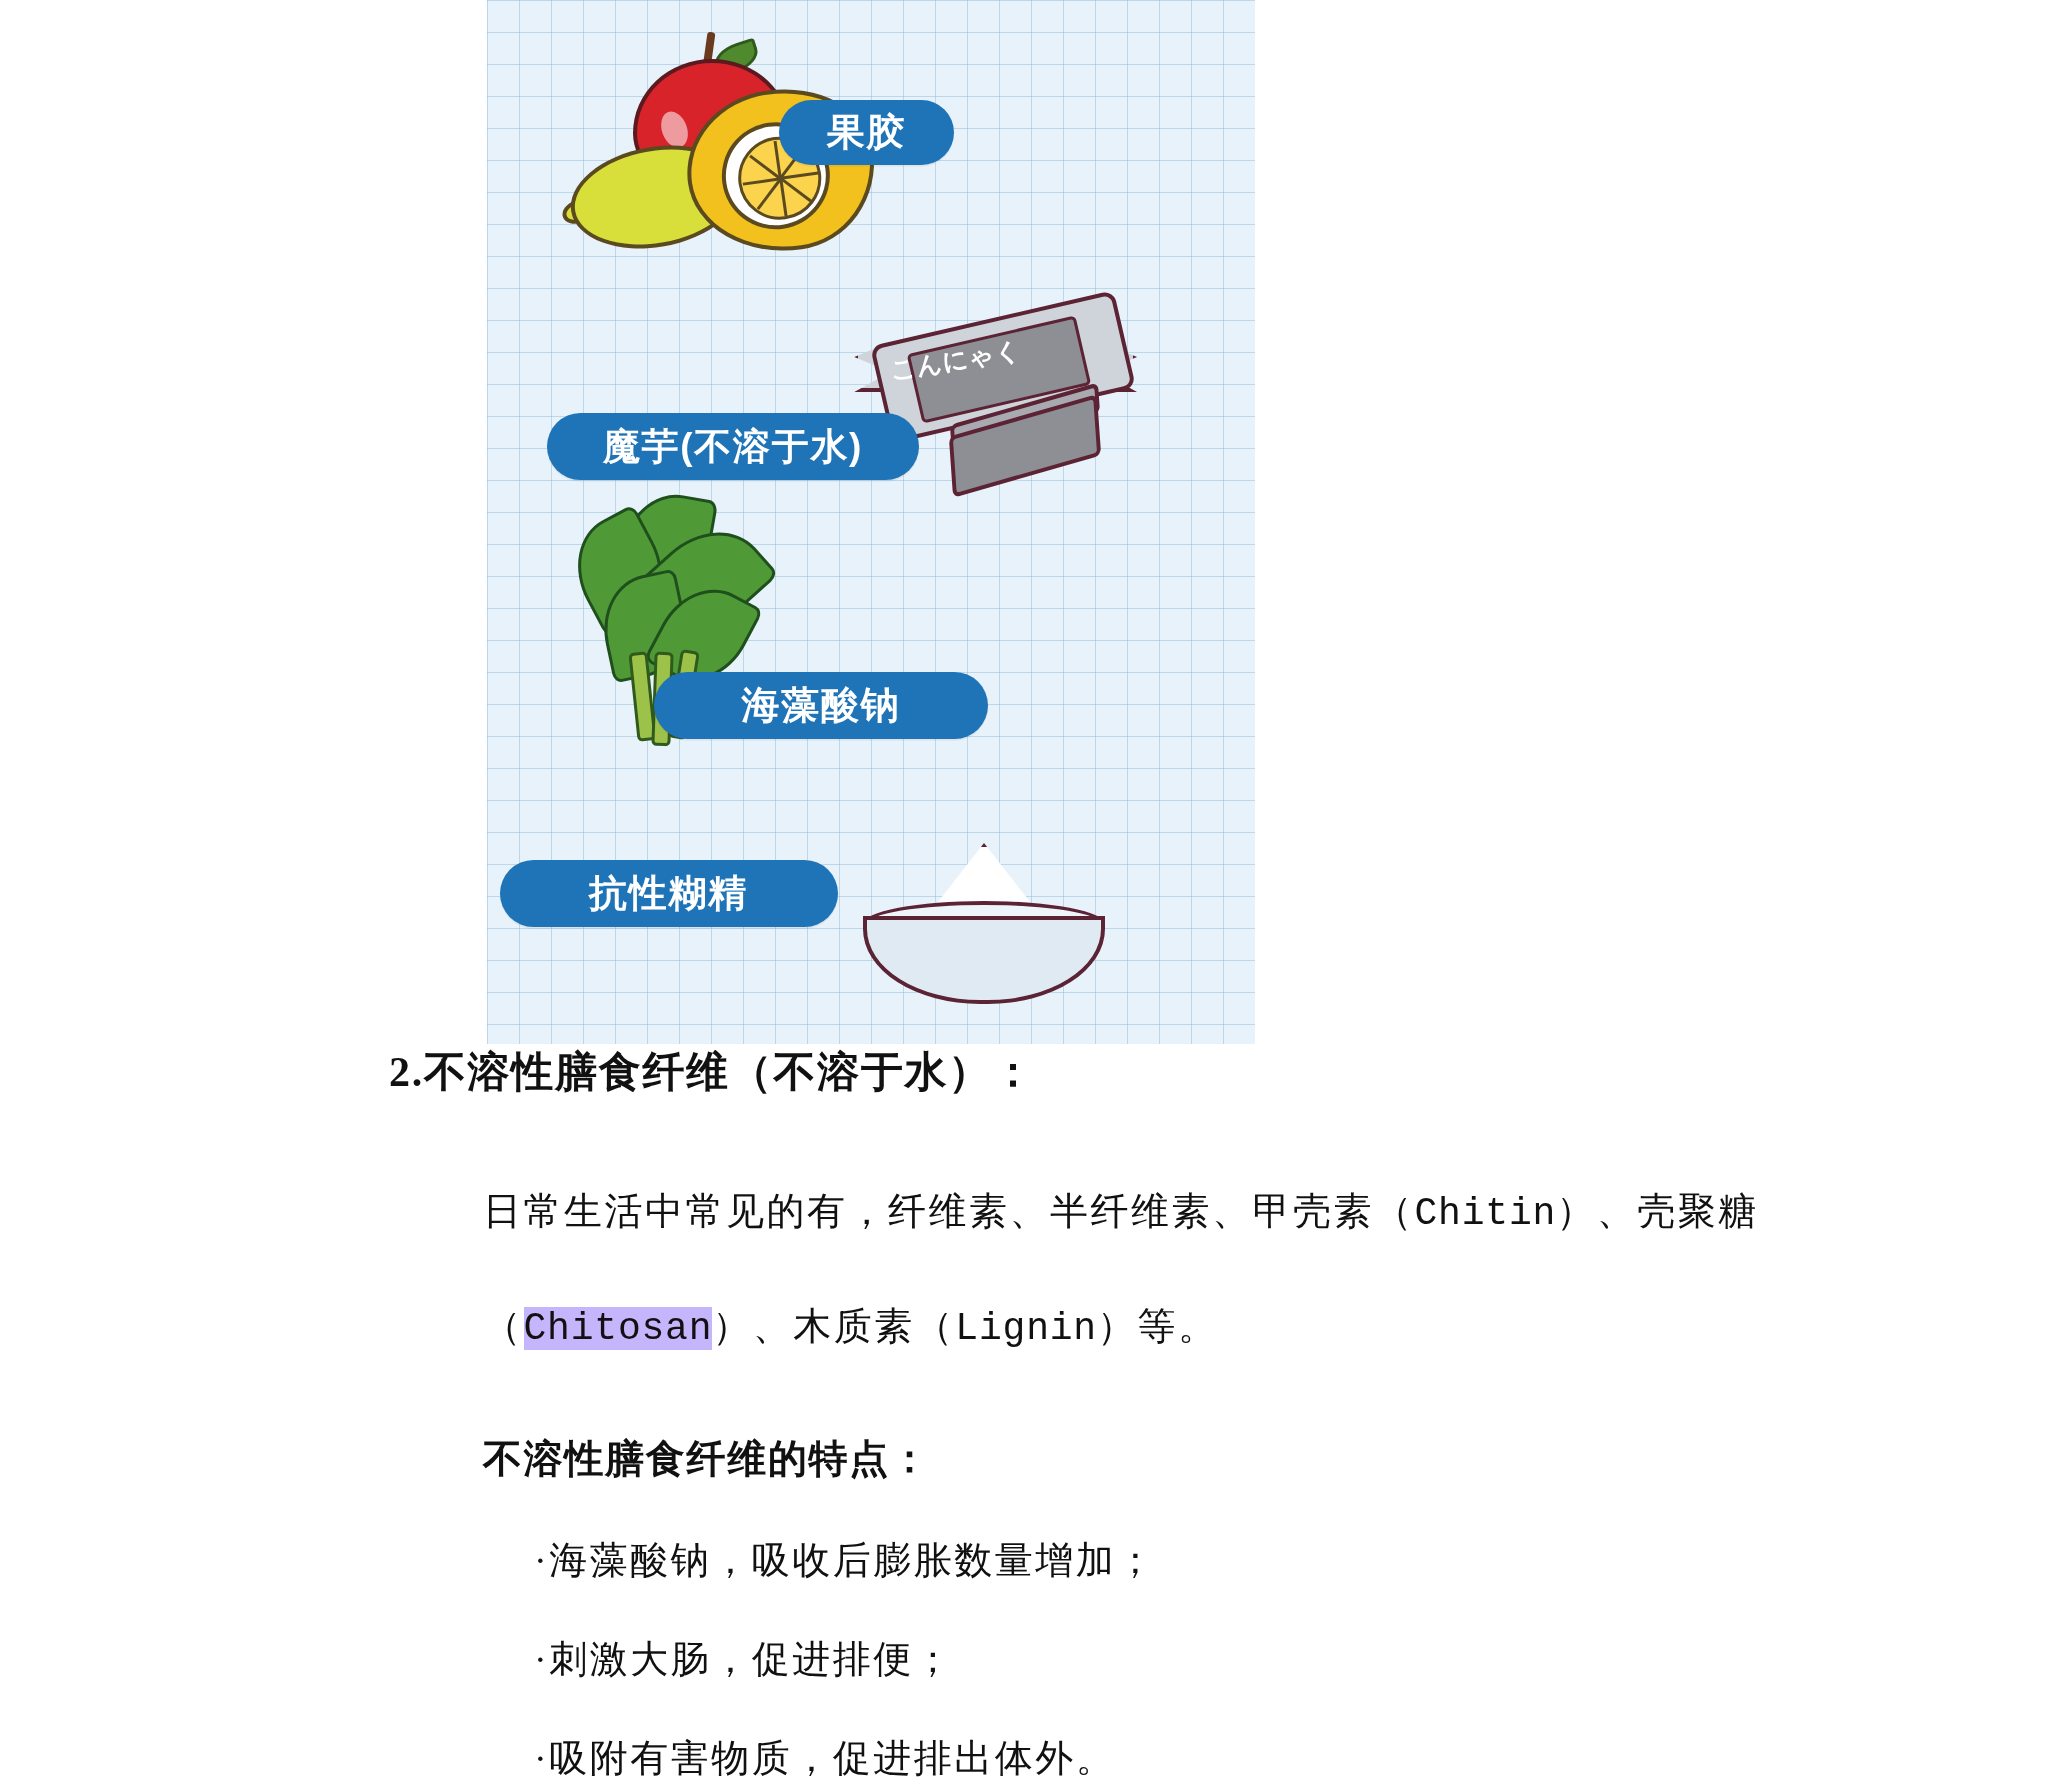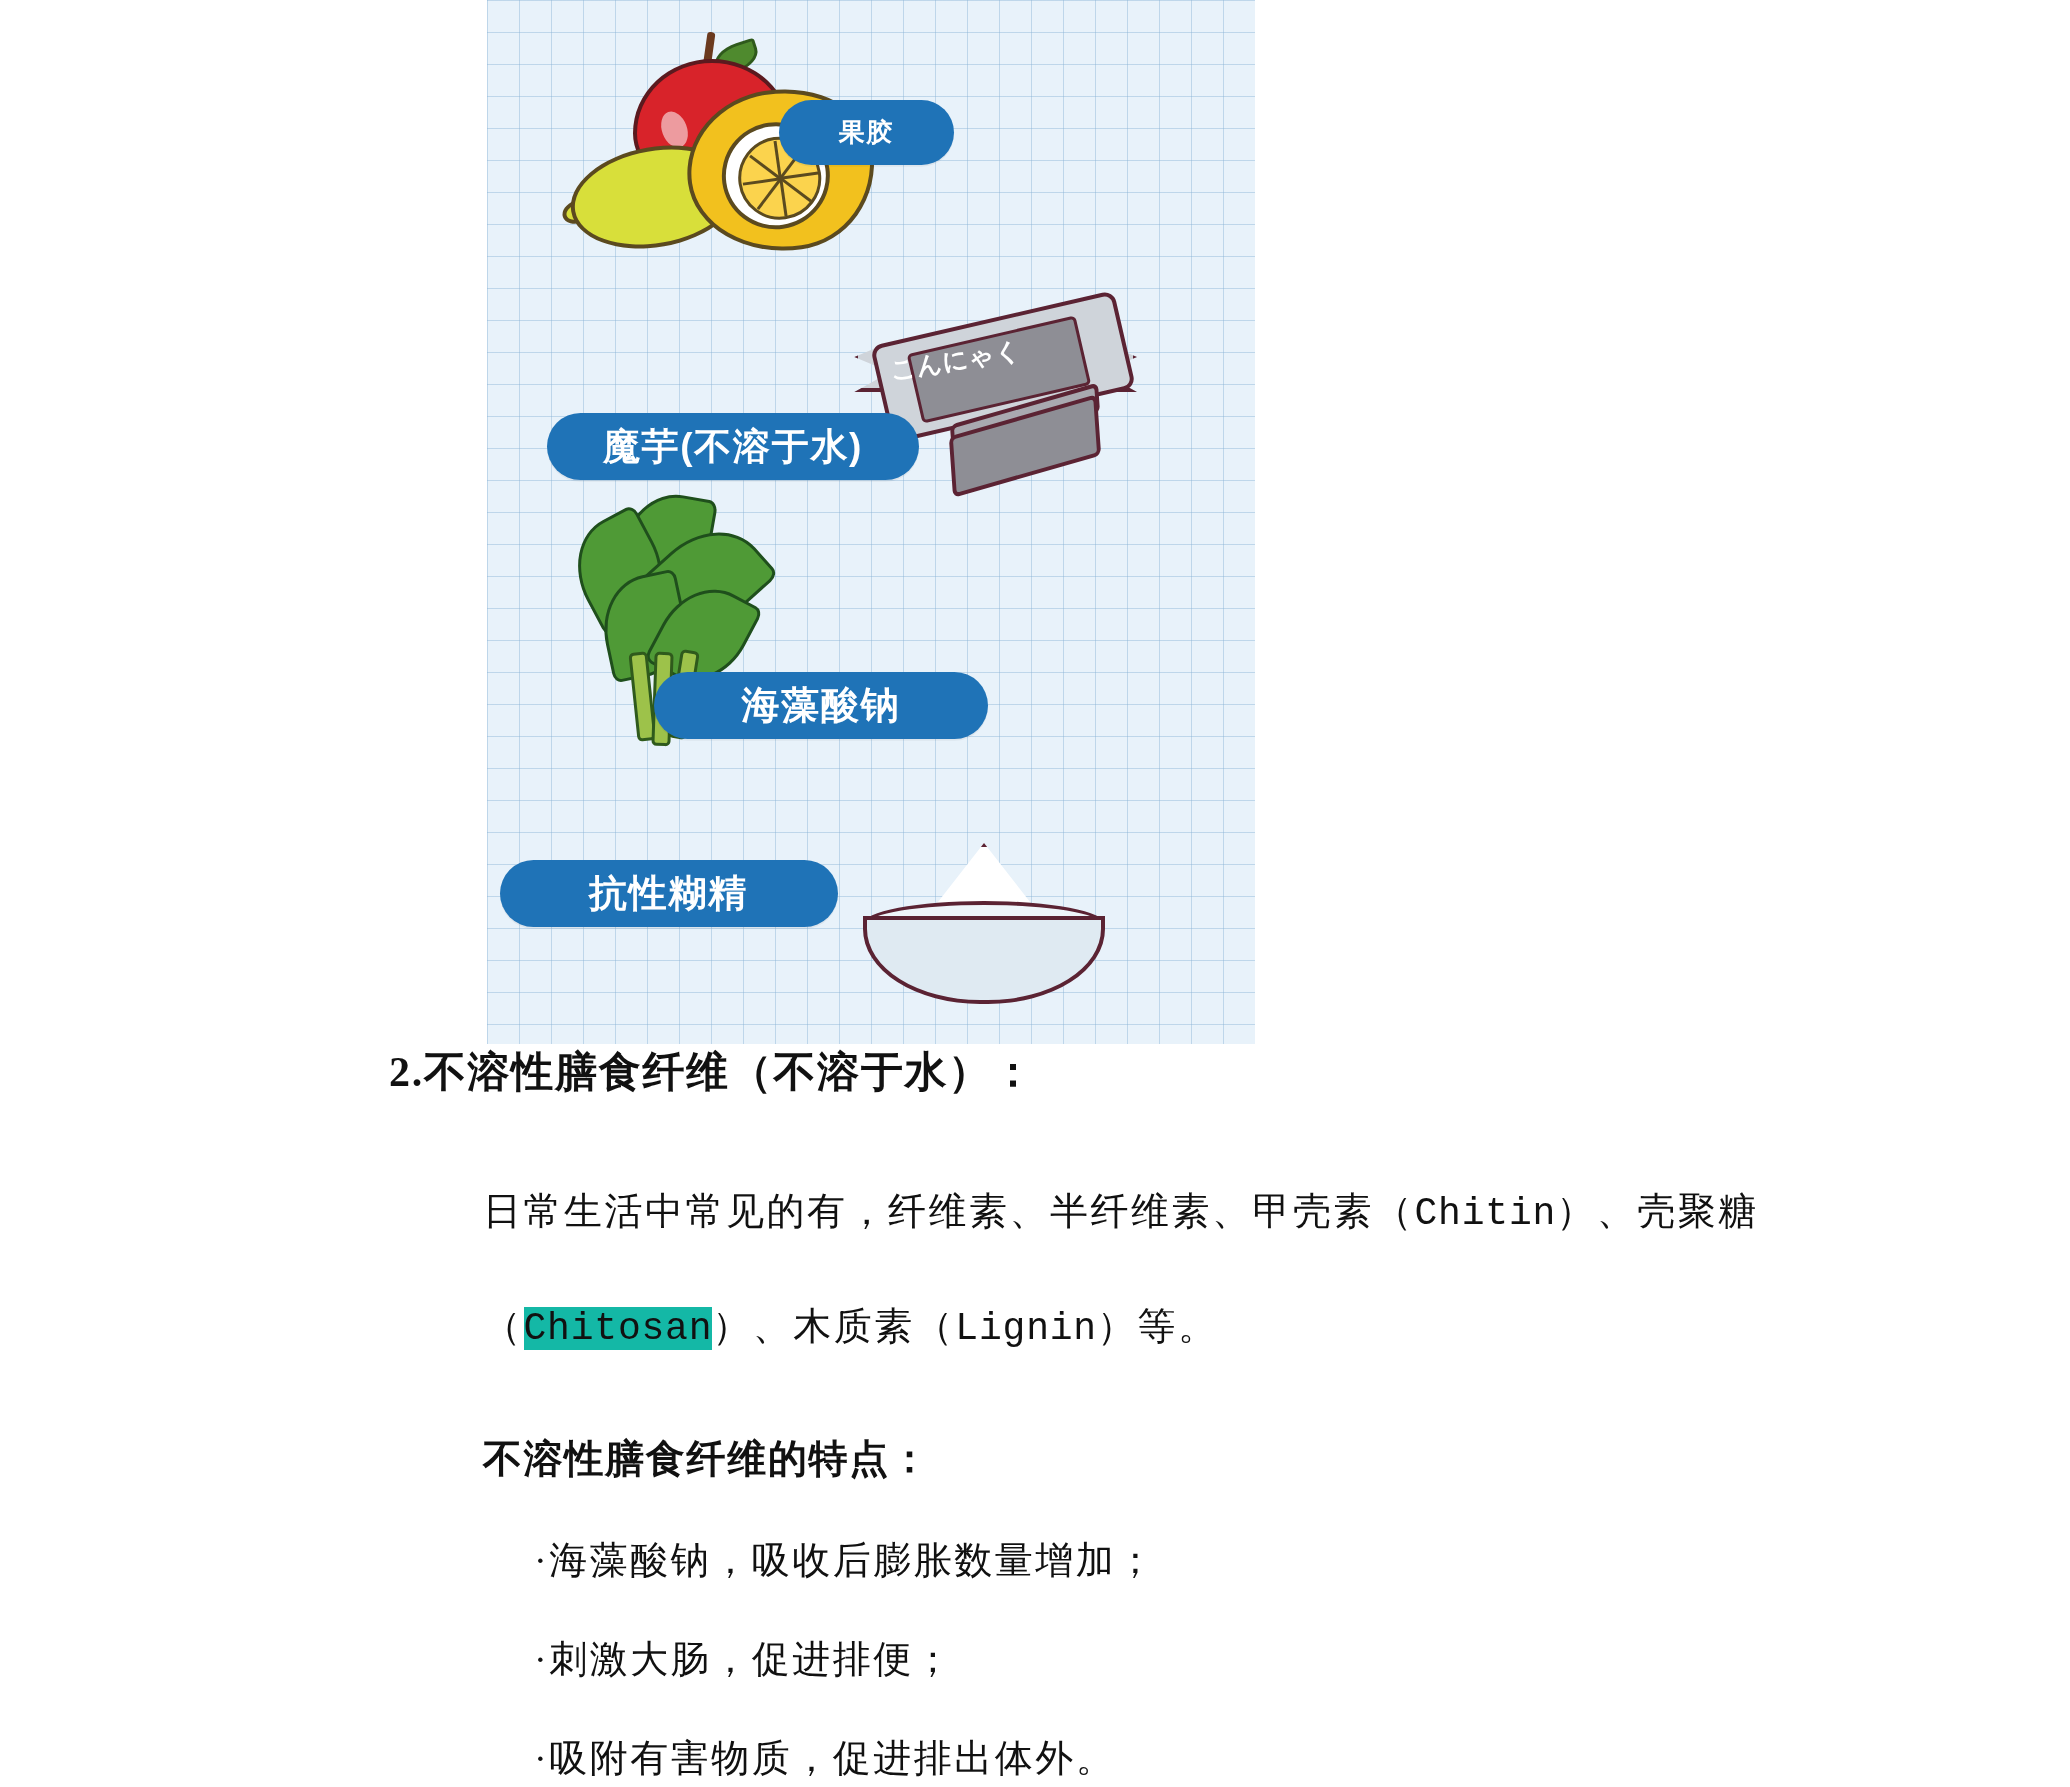--- a/index.html
+++ b/index.html
@@ -42,21 +42,21 @@
     color: #ffffff;
     border-radius: 50px;
     font-family: "Liberation Sans", sans-serif;
     font-weight: bold;
     display: flex;
     align-items: center;
     justify-content: center;
     letter-spacing: 1.7px;
     box-shadow: 0 1.7px 0 rgba(0,0,0,0.05);
   }
-  .pill-pectin   { left: 292px; top: 100px;  width: 175px; height: 65px;  font-size: 26px; }
+  .pill-pectin   { left: 292px; top: 100px;  width: 175px; height: 65px;  font-size: 38px; }
   .pill-konjac   { left: 60px;  top: 413px;  width: 372px; height: 67px;  font-size: 37px; }
   .pill-alginate { left: 167px; top: 672px;  width: 334px; height: 67px;  font-size: 38px; }
   .pill-dextrin  { left: 12.5px;  top: 860px; width: 338px; height: 67px;  font-size: 38px; text-align: center; }
 
   
   .apple { position: absolute; left: 146px; top: 32px; width: 150px; height: 154px; }
   .apple-body {
     position: absolute; left: 0; top: 27px; width: 150px; height: 127px;
     background: #d8232a; border: 4.2px solid #5b1a1f;
     border-radius: 50% 50% 48% 48% / 55% 55% 45% 45%;
@@ -188,21 +188,21 @@
     letter-spacing: 2.5px;
     margin: 0 0 0 483px;
     width: 1336px;
   }
   .mono {
     font-family: "Liberation Mono", monospace;
     letter-spacing: 0.8px;
   }
   .mono-hl {
     font-family: "Liberation Mono", monospace;
-    background: #14b8a6;
+    background: #c4b5fd;
     letter-spacing: 0.8px;
   }
   .subheading {
     font-size: 39px;
     font-weight: bold;
     letter-spacing: 1.7px;
     margin: 47px 0 25px 483px;
   }
   .bullet {
     font-size: 38px;

